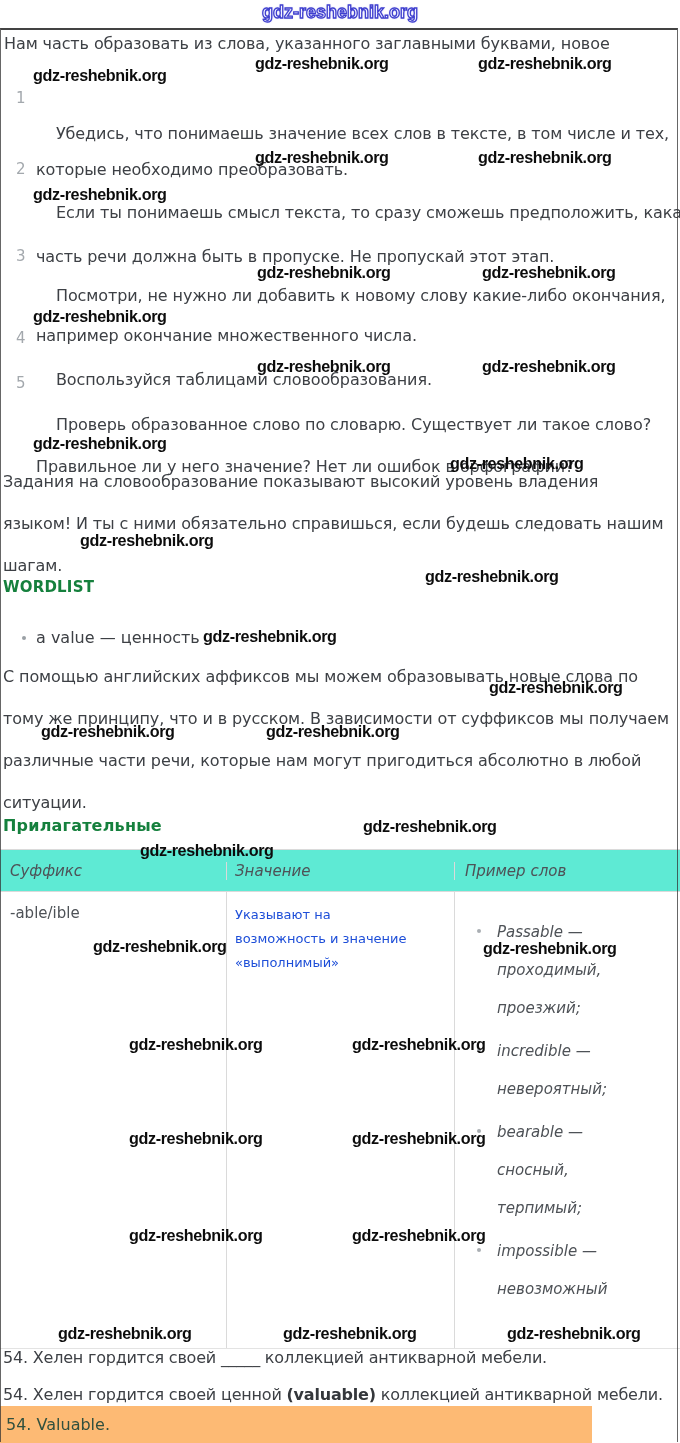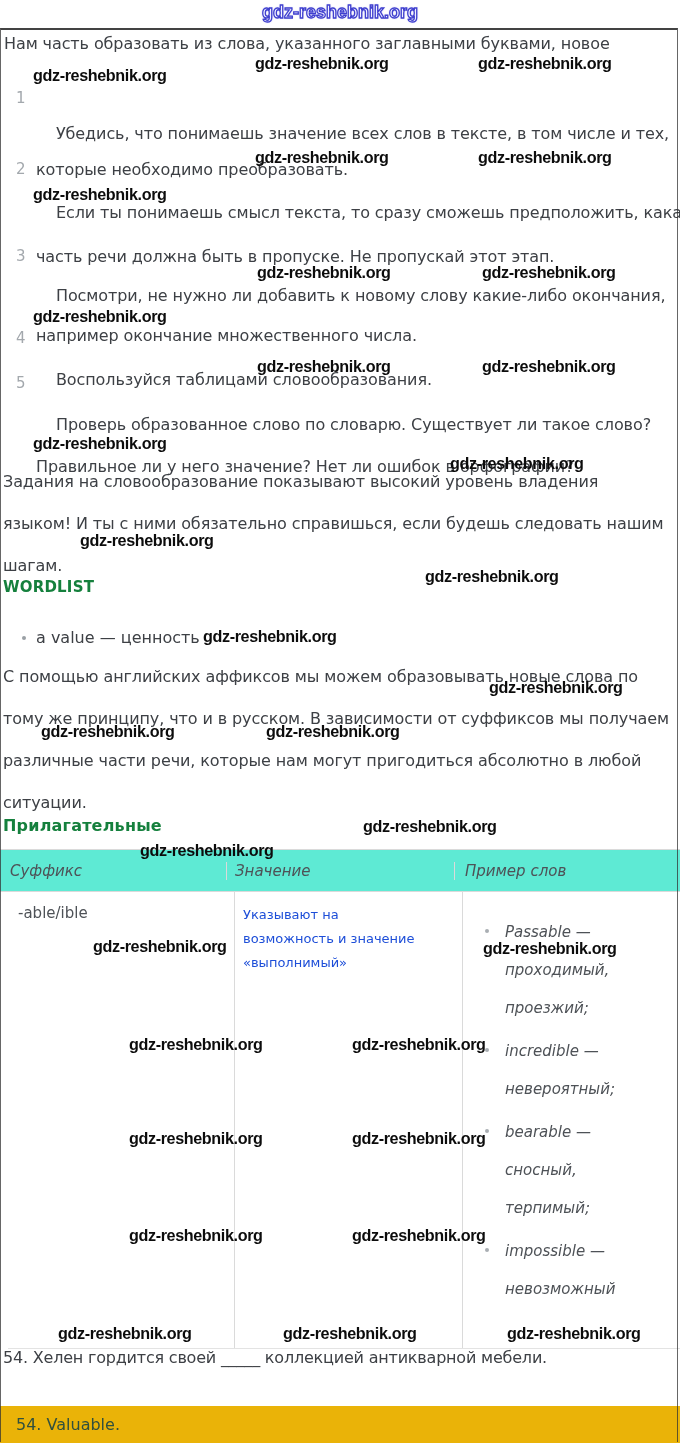--- a/index.html
+++ b/index.html
@@ -36,34 +36,34 @@
   
   .tbl { position:absolute; left:0; top:849px; width:680px; box-sizing:border-box; z-index:1; }
   .tr { display:flex; }
   .td { box-sizing:border-box; }
   .c1 { width:227px; } .c2 { width:228px; } .c3 { width:225px; flex:1;font-style:italic; }
   .c1,.c2 { border-right:1px solid #dadada; }
   .thead { height:41px; border-top:1px solid #dadada; border-bottom:1px solid #dadada;
            background:#5eead4; align-items:center; }
   .hd { font-style:italic; font-size:15px; color:#4e5257; padding-left:10px; }
   .c2.hd { padding-left:8px; } .c3.hd { padding-left:10px; }
-  .tbody { min-height:456px; border-bottom:1px solid #e3e3e3;margin-left:8px; }
+  .tbody { min-height:456px; border-bottom:1px solid #e3e3e3; }
   .suffix { padding:12px 10px; font-size:15px; color:#4e5257; }
   .meaning { padding:11px 8px; font-size:13px; line-height:24px; color:#1d4ed8; white-space:pre; }
   .examples { padding-top:21px; padding-left:20px; }
   .ex { position:relative; padding-left:22px; font-size:15px; line-height:38px; color:#4e5257;
         white-space:pre; margin-bottom:5px; }
   .ex .exdot { position:absolute; left:2px; top:16px; width:4px; height:4px; border-radius:50%;
         background:#a9aeb3; }
 
   .ans { position:absolute; left:3px; font-size:16px; line-height:30px; white-space:pre;
          color:#3d4045; letter-spacing:-0.2px; }
   .ans b { font-weight:700; color:#34373b; }
-  .final-bar { position:absolute; left:0; top:1406px; width:680px; height:37px; background:#eab308;
-         color:#31503e; font-size:16px; line-height:37px; padding-left:16px; box-sizing:border-box; z-index:2; }
+  .final-bar { position:absolute; left:0; top:1406px; width:592px; height:37px; background:#fdba74;
+         color:#31503e; font-size:16px; line-height:37px; padding-left:6px; box-sizing:border-box; z-index:2; }
 </style>
 </head>
 <body>
 
 <div class="page">
 
   <div class="frame"></div>
 
   <span class="wm-blue">gdz-reshebnik.org</span>
 
@@ -124,20 +124,21 @@
         <div class="ex"><span class="exdot"></span><span>bearable —
 сносный,
 терпимый;</span></div>
         <div class="ex"><span class="exdot"></span><span>impossible —
 невозможный</span></div>
       </div>
     </div>
   </div>
 
   <div class="ans" style="top:1343px">54. Хелен гордится своей _____ коллекцией антикварной мебели.</div>
+  <div class="ans" style="top:1380px"><span>54. Хелен гордится своей ценной </span><b>(valuable)</b><span> коллекцией антикварной мебели.</span></div>
 
   <div class="final-bar">
     <span>54. Valuable.</span>
   </div>
 
   <span class="wm" style="left:255px;top:54px">gdz-reshebnik.org</span>
   <span class="wm" style="left:478px;top:54px">gdz-reshebnik.org</span>
   <span class="wm" style="left:33px;top:66px">gdz-reshebnik.org</span>
   <span class="wm" style="left:255px;top:148px">gdz-reshebnik.org</span>
   <span class="wm" style="left:478px;top:148px">gdz-reshebnik.org</span>

